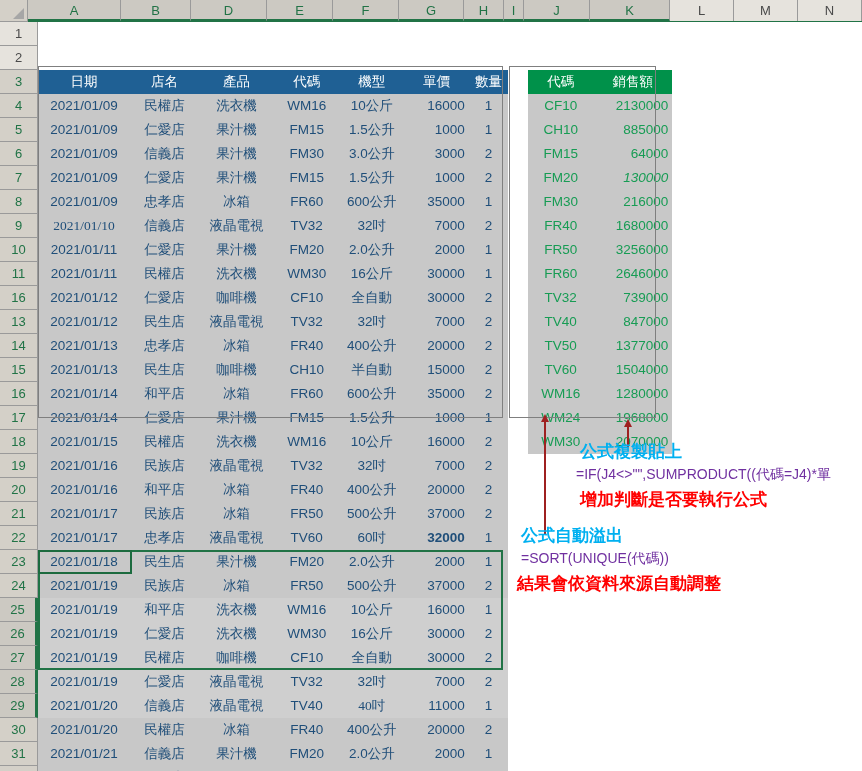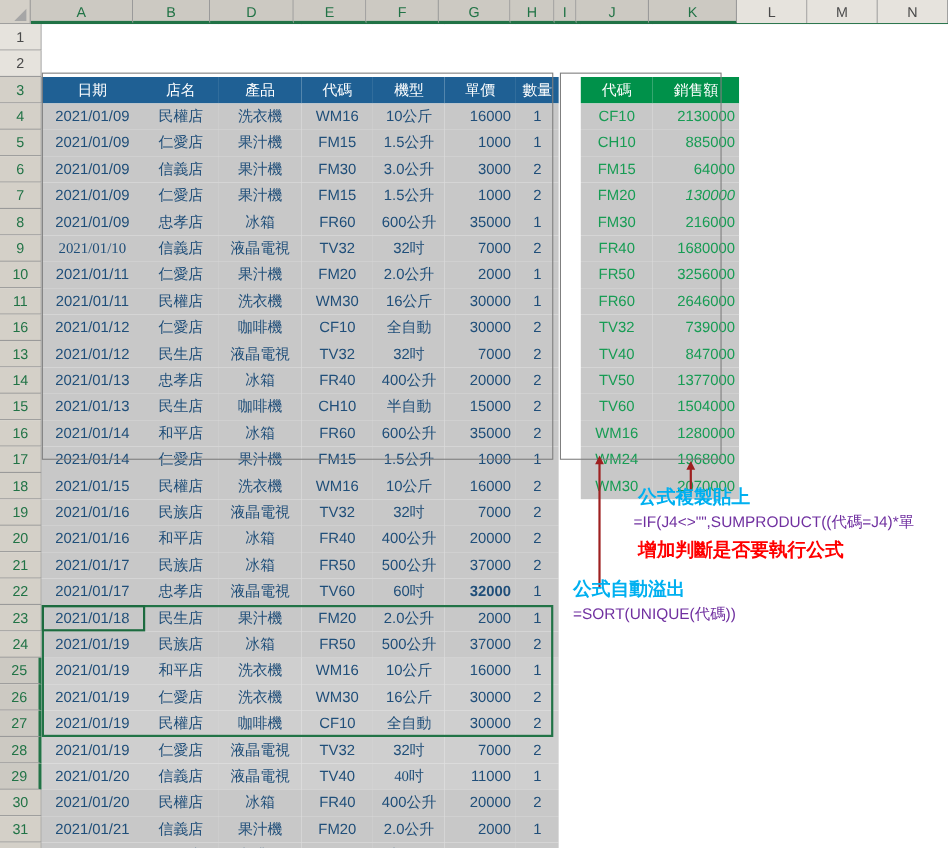--- a/index.html
+++ b/index.html
@@ -706,14 +706,15 @@
     <div class="head"></div>
     <div class="shaft" style="height:22px;"></div>
   </div>
 
   <div class="anno anno-title" style="left:580px; top:440px;">公式複製貼上</div>
   <div class="anno anno-formula" style="left:576px; top:466px;">=IF(J4&lt;&gt;"",SUMPRODUCT((代碼=J4)*單</div>
   <div class="anno anno-note" style="left:580px; top:488px;">增加判斷是否要執行公式</div>
 
   <div class="anno anno-title" style="left:521px; top:524px;">公式自動溢出</div>
   <div class="anno anno-formula" style="left:521px; top:550px;">=SORT(UNIQUE(代碼))</div>
+  <div class="anno anno-note" style="left:517px; top:572px;">結果會依資料來源自動調整</div>
 
 </div>
 
 </body></html>

